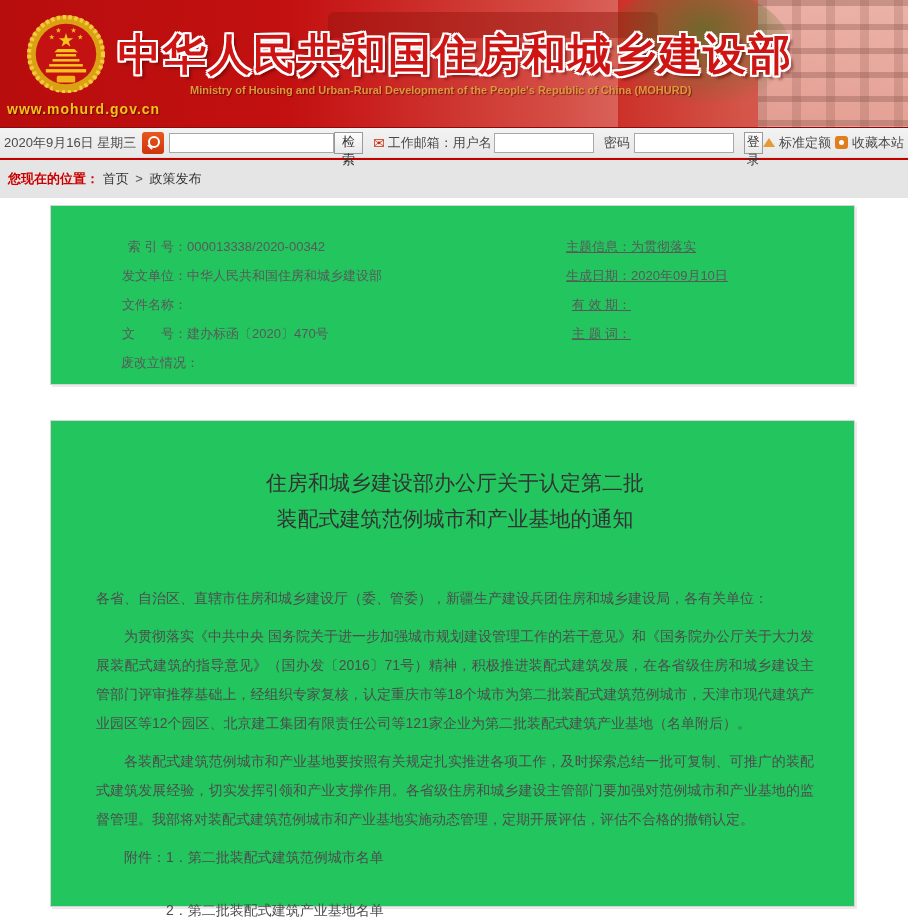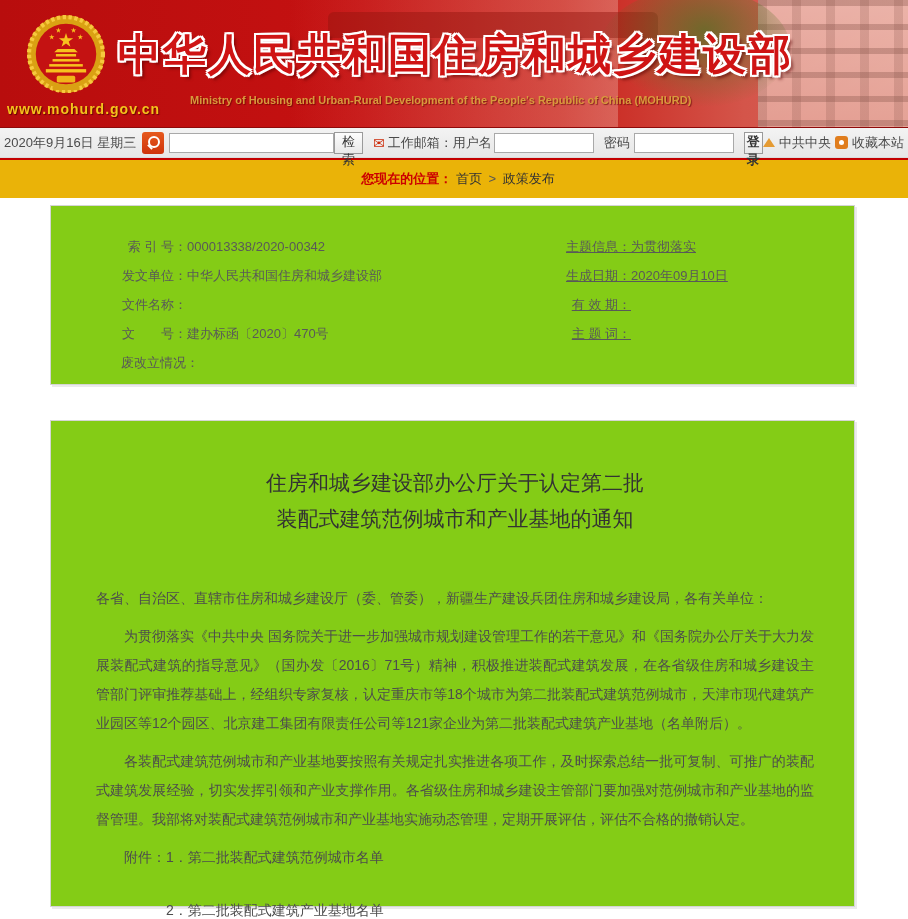--- a/index.html
+++ b/index.html
@@ -19,52 +19,52 @@
   .ph-mid { right:290px; top:0; width:330px; height:128px; opacity:.5;
     background:linear-gradient(90deg, rgba(238,170,158,0), rgba(240,180,168,.75)); }
   .ph-roof { right:250px; top:12px; width:330px; height:26px; border-radius:6px 6px 0 0; background:rgba(146,20,14,.45); }
   .hdr-inner { position:relative; display:flex; height:100%; }
   .emblem-col { flex:0 0 118px; position:relative; }
   .emblem { position:absolute; left:24px; top:10px; }
   .hdr-url { position:absolute; left:7px; top:101px; color:#f4c21c; font-size:14px; font-weight:bold; letter-spacing:1px; text-shadow:1px 1px 1px rgba(90,0,0,.8); white-space:nowrap; }
   .hdr-text { flex:1; padding-top:26px; }
   .hdr-title { font-size:43px; font-weight:bold; color:#cf1414; letter-spacing:2px; white-space:nowrap;
     text-shadow:2px 0 0 #fff,-2px 0 0 #fff,0 2px 0 #fff,0 -2px 0 #fff,2px 2px 0 #fff,-2px -2px 0 #fff,2px -2px 0 #fff,-2px 2px 0 #fff,4px 4px 3px rgba(90,0,0,.55); }
-  .hdr-sub { margin-top:10px; padding-left:72px; color:#d89a3c; font-size:11px; font-weight:bold; text-shadow:1px 1px 1px rgba(90,0,0,.6); }
+  .hdr-sub { padding-left:72px; color:#d89a3c; font-size:11px; font-weight:bold; text-shadow:1px 1px 1px rgba(90,0,0,.6); }
 
   
   .toolbar { display:flex; align-items:center; height:30px; background:linear-gradient(180deg,#f3f3f3,#e7e7e7); border-bottom:1px solid #dcdcdc; padding:0 4px; font-size:13px; color:#4a4a4a; }
   .tb-date { margin-right:6px; white-space:nowrap; }
   .mag { width:22px; height:22px; border-radius:3px; background:linear-gradient(180deg,#e65a1e,#cf330b); position:relative; margin-right:5px; flex:0 0 22px; cursor:pointer; }
   .mag::before { content:""; position:absolute; left:6px; top:4px; width:8px; height:8px; border:2px solid #fff; border-radius:50%; }
   .mag::after { content:""; position:absolute; left:5px; top:14px; width:6px; height:2px; background:#fff; transform:rotate(45deg); }
   .tb-input { height:20px; border:1px solid #a9a9a9; background:#fff; font-size:12px; padding:0 4px; }
   .inp-search { width:188px; }
   .btn { height:22px; background:linear-gradient(180deg,#fdfdfd,#e9e9e9); border:1px solid #9a9a9a; font-size:13px; color:#333; cursor:pointer; }
   .btn-search { width:64px; margin-right:10px; }
   .env { color:#cc2a08; font-size:14px; margin-right:3px; }
   .tb-label { white-space:nowrap; }
   .inp-user { width:100px; margin:0 10px 0 2px; }
   .inp-pass { width:100px; margin:0 10px 0 4px; }
-  .btn-login { width:42px;font-weight:bold; }
+  .btn-login { width:42px; }
   .tb-right { margin-left:auto; display:flex; align-items:center; gap:4px; white-space:nowrap; }
   .ico-home { width:0; height:0; border-left:6px solid transparent; border-right:6px solid transparent; border-bottom:9px solid #e59b33; display:inline-block; }
   .ico-book { width:13px; height:13px; border-radius:3px; background:#e07d1d; position:relative; display:inline-block; }
   .ico-book::before { content:""; position:absolute; left:4px; top:4px; width:5px; height:5px; border-radius:50%; background:#fff; }
   .tb-link { color:#4a4a4a; cursor:pointer; text-decoration:none; }
   .redline { height:2px; background:#c30000; }
 
   
-  .crumb { height:38px; line-height:38px; padding-left:8px; font-size:13px; color:#333; background:#eab308;text-align:center; }
+  .crumb { height:38px; line-height:38px; padding-left:8px; font-size:13px; color:#333; background:#e5e5e5; }
   .crumb-label { color:#cc0000; font-weight:bold; }
   .crumb a { color:#333; text-decoration:none; cursor:pointer; }
   .crumb .sep { margin:0 3px; color:#555; }
 
   
-  .box { position:absolute; left:50px; width:805px; background:#84cc16; border:1px solid #d5d5d5; box-shadow:2px 2px 0 #ebebeb; }
+  .box { position:absolute; left:50px; width:805px; background:#22c55e; border:1px solid #d5d5d5; box-shadow:2px 2px 0 #ebebeb; }
   .meta-box { top:205px; height:180px; padding:30px 20px 0 52px; font-size:13px; color:#595959; }
   .meta-row { display:flex; margin-bottom:7px; line-height:22px; }
   .cell-l { flex:0 0 458px; display:flex; }
   .cell-r { flex:1; display:flex;text-decoration:underline; }
   .lbl { flex:0 0 84px; text-align:right; white-space:pre; }
   .val { flex:1; max-width:312px; }
   .cell-r .lbl { flex:0 0 70px; }
 
   
   .doc-box { top:420px; height:487px; padding:0 40px 0 45px; color:#4d4d4d; font-size:14px; }
@@ -121,21 +121,21 @@
     <input class="tb-input inp-search" type="text" style="">
     <button class="btn btn-search">检　索</button>
     <span class="env">✉</span>
     <span class="tb-label">工作邮箱：用户名</span>
     <input class="tb-input inp-user" type="text" style="">
     <span class="tb-label">密码</span>
     <input class="tb-input inp-pass" type="text" style="">
     <button class="btn btn-login">登录</button>
     <span class="tb-right">
       <span class="ico-home"></span>
-      <a class="tb-link">中共中央</a>
+      <a class="tb-link">标准定额</a>
       <span class="ico-book"></span>
       <a class="tb-link">收藏本站</a>
     </span>
   </div>
   <div class="redline"></div>
 
   <div class="crumb">
     <span class="crumb-label">您现在的位置：</span>
     <a>首页</a>
     <span class="sep">&gt;</span>

